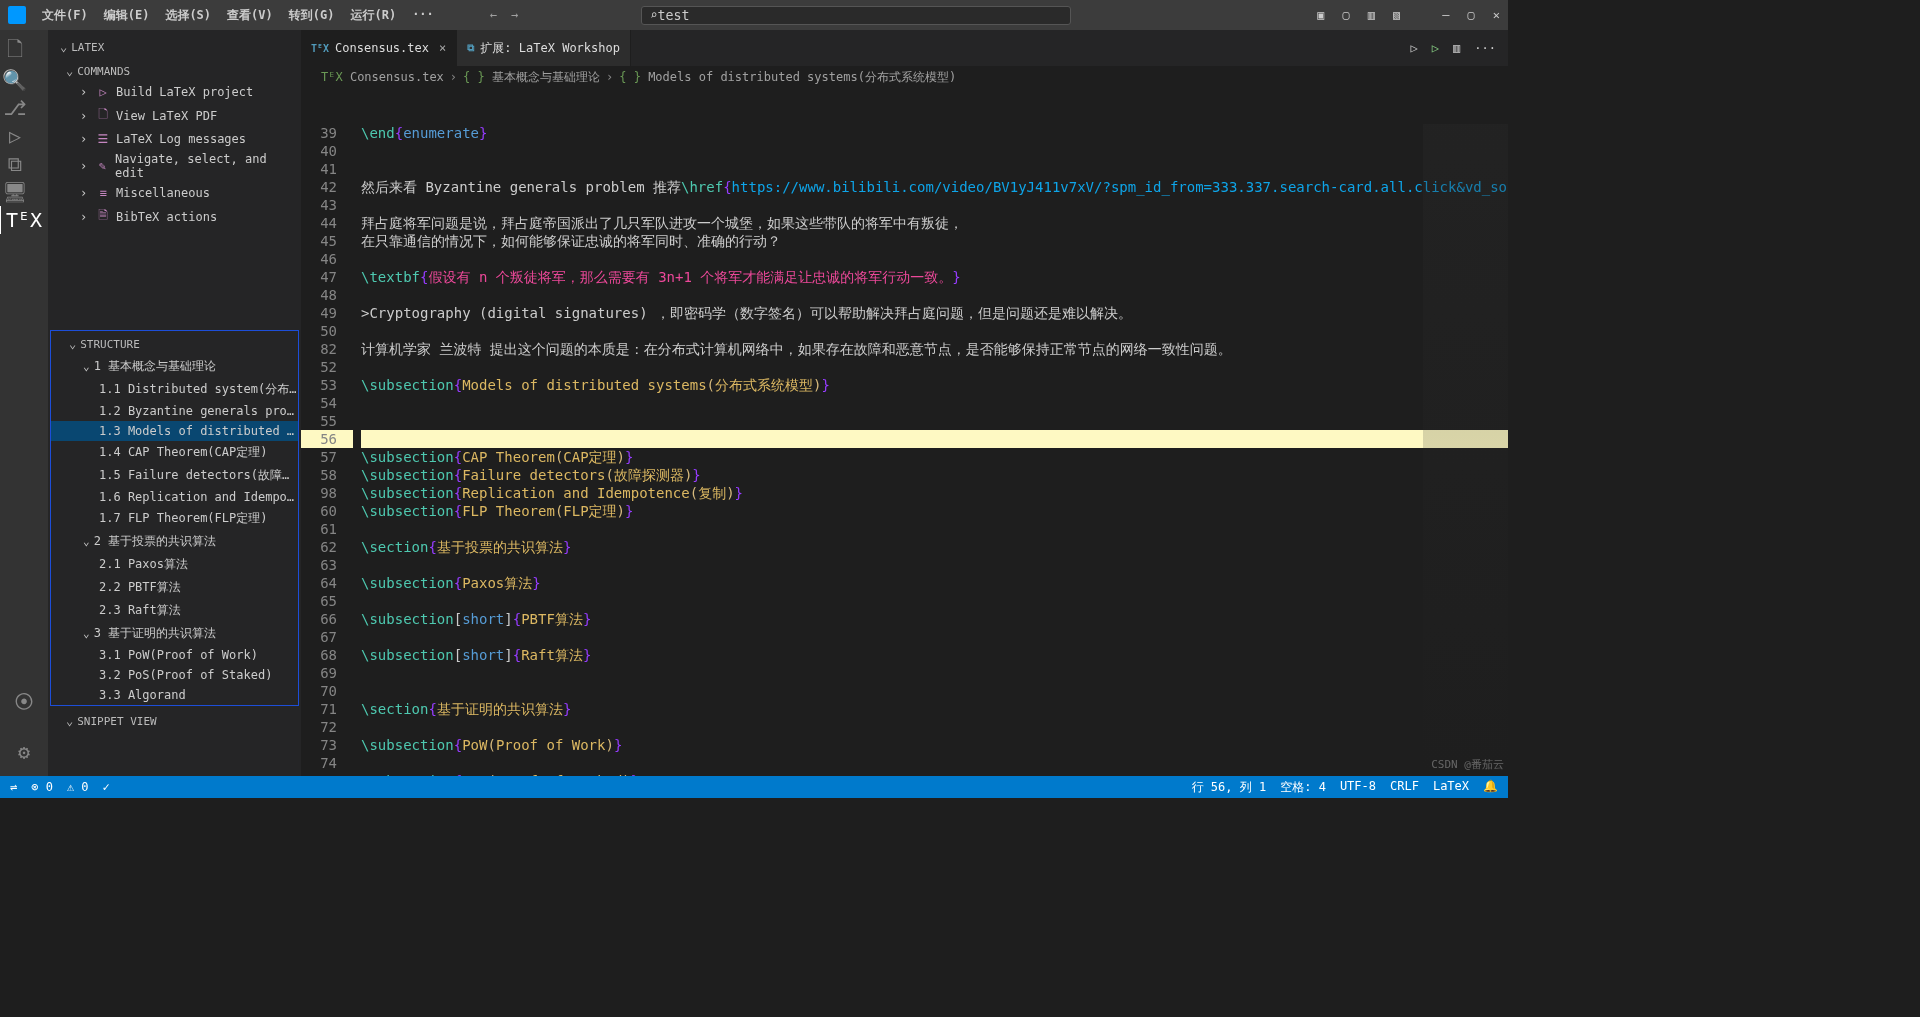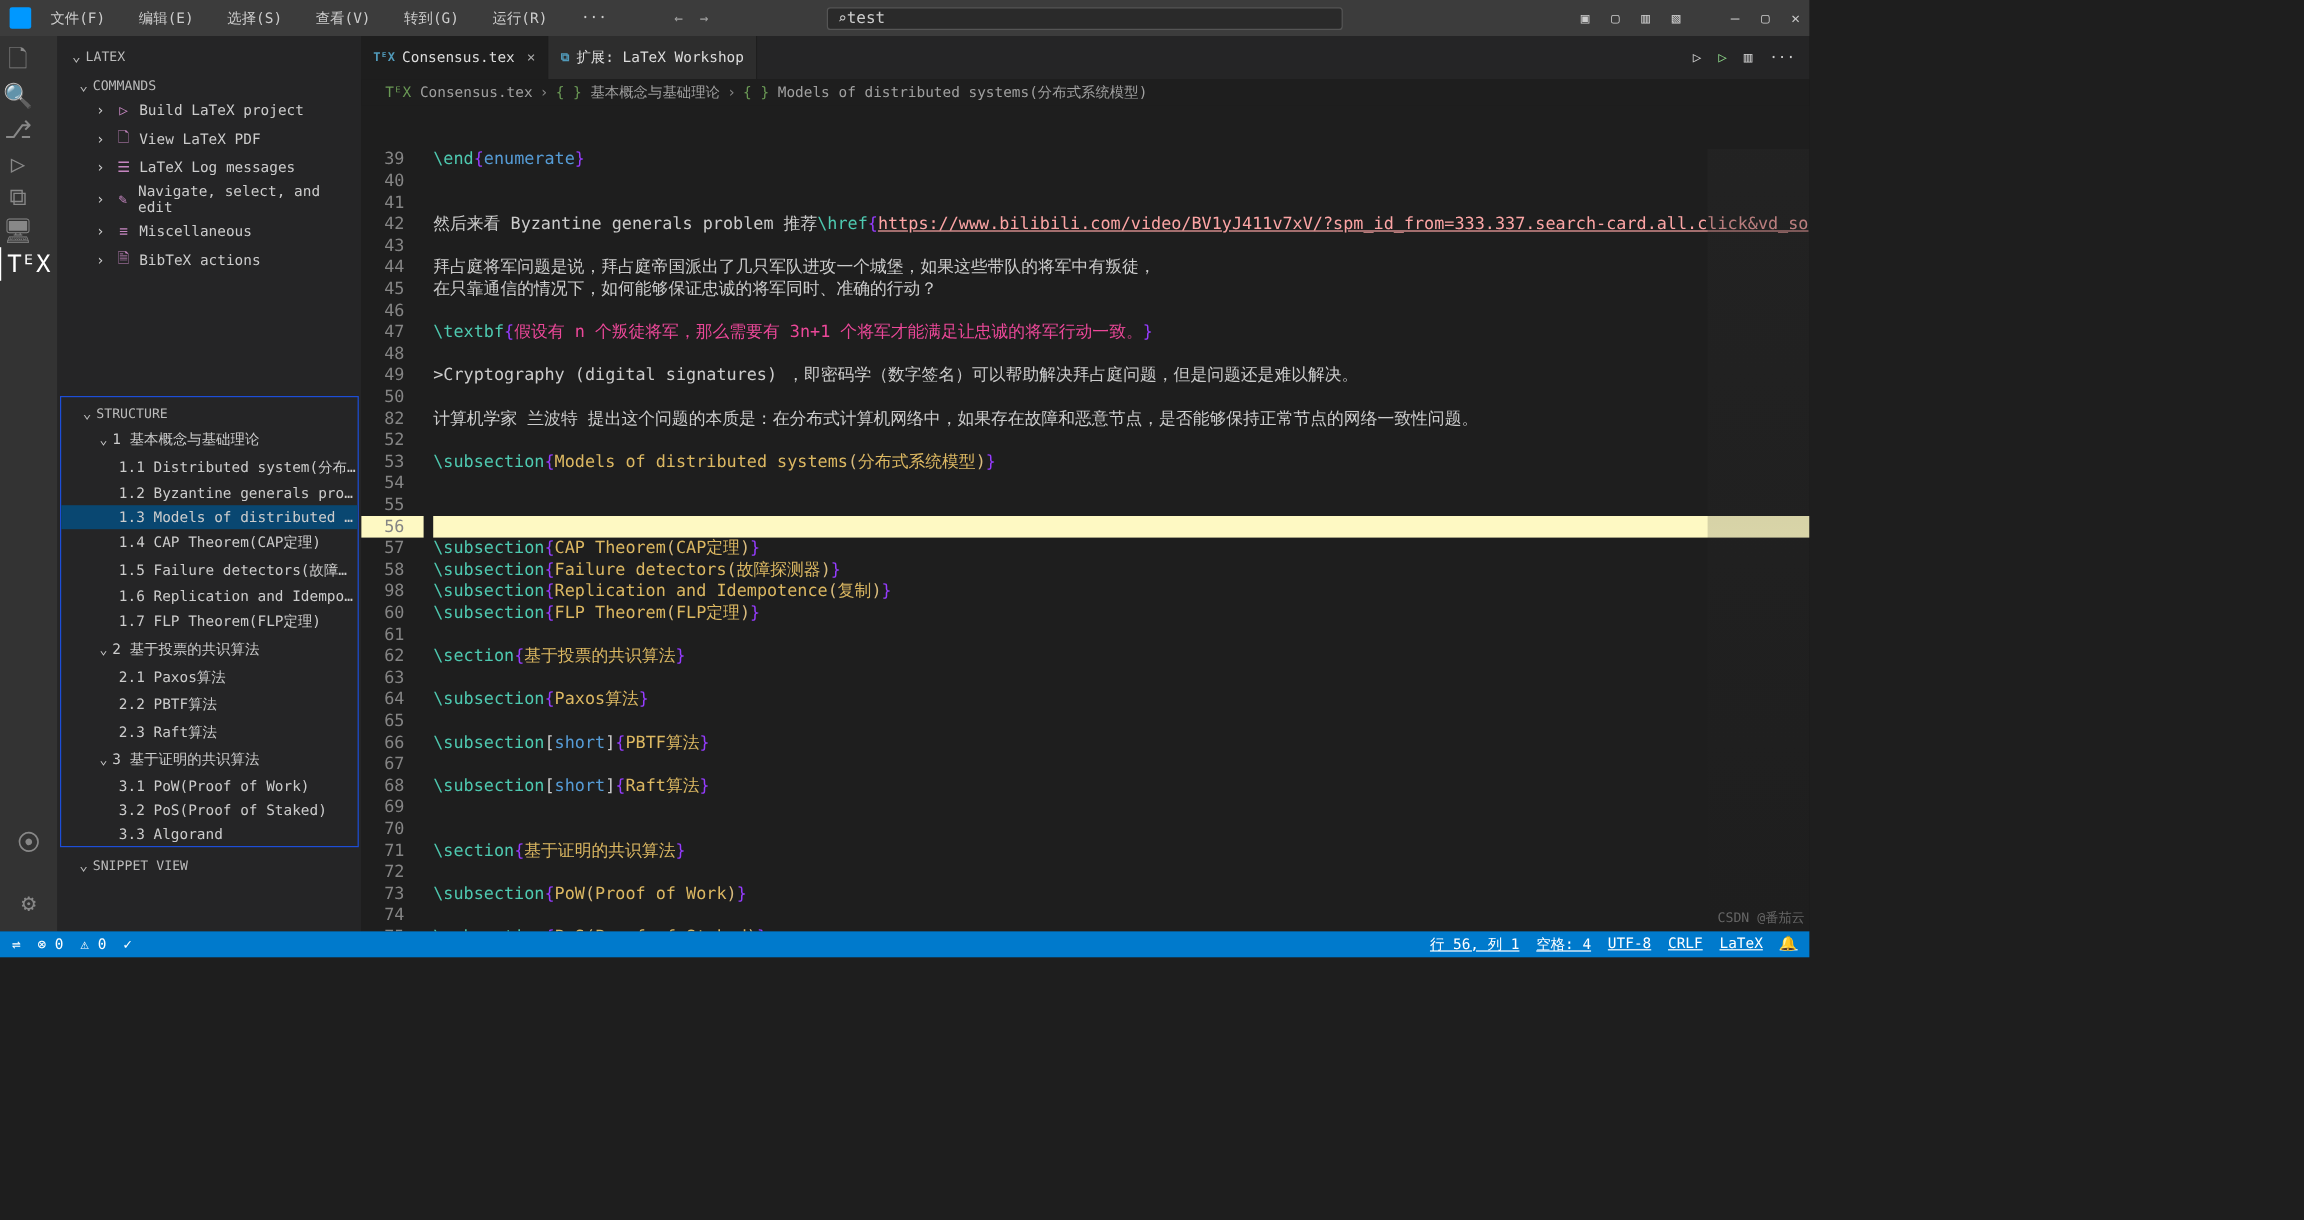--- a/index.html
+++ b/index.html
@@ -1,21 +1,21 @@
 <!DOCTYPE html>
 <html><head>
 <meta charset="utf-8">
 <style>
 * { margin:0; padding:0; box-sizing:border-box; font-family:"Segoe UI",Consolas,monospace; }
 html,body { width:1508px; height:798px; background:#1e1e1e; color:#ccc; overflow:hidden; font-size:12px; }
 
 
 .titlebar { height:30px; background:#3c3c3c; display:flex; align-items:center; padding:0 8px; color:#ccc; }
 .titlebar .logo { width:18px; height:18px; margin-right:10px; background:#0098ff; border-radius:2px; }
-.titlebar .menus { display:flex; gap:16px; }
+.titlebar .menus { display:flex; gap:4px;font-weight:bold; }
 .titlebar .menus span { padding:2px 6px; cursor:pointer; }
 .titlebar .nav { display:flex; gap:14px; margin-left:50px; color:#a0a0a0; }
 .titlebar .search { flex:1; max-width:430px; margin:0 auto; background:#2a2a2a; border:1px solid #555; border-radius:3px; padding:1px 8px; display:flex; align-items:center; }
 .titlebar .search input { flex:1; background:transparent; border:none; color:#ccc; outline:none; }
 .titlebar .right { margin-left:auto; display:flex; gap:18px; color:#ccc; align-items:center; }
 .titlebar .wincontrols { display:flex; gap:18px; margin-left:24px; }
 
 
 .body { display:flex; height:calc(100% - 30px - 22px); }
 
@@ -54,30 +54,30 @@
 
 .code { flex:1; overflow:hidden; position:relative; font-family:Consolas,monospace; font-size:14px; line-height:18px;margin-top:36px; }
 .code .lines { position:absolute; left:0; top:0; width:52px; text-align:right; color:#858585; }
 .code .lines div { padding-right:16px; }
 .code .content { position:absolute; left:60px; right:0; top:0; white-space:pre; }
 .hl-line { background:#fef9c3; }
 .kw { color:#569cd6; }
 .cmd { color:#4ec9b0; }
 .brace { color:#963cff; }
 .brace2 { color:#d7ba7d; }
-.link { color:#fca5a5; text-decoration:underline; }
+.link { color:#0ea5e9; }
 .bold { color:#ec4899; }
 .section { color:#dcb862; }
 
 
 .minimap { position:absolute; right:0; top:0; width:85px; height:100%; opacity:0.35; background:linear-gradient(#2a2a2a,#2a2a2a00); }
 
 
 .statusbar { height:22px; background:#007acc; display:flex; align-items:center; color:#fff; font-size:12px; padding:0 10px; gap:14px; }
-.statusbar .sb-right { margin-left:auto; display:flex; gap:14px;text-decoration:underline; }
+.statusbar .sb-right { margin-left:auto; display:flex; gap:14px; }
 .statusbar span { cursor:pointer; }
 
 .watermark { position:absolute; right:4px; bottom:4px; color:#666; font-size:11px; z-index:50; pointer-events:none; }
 </style>
 </head>
 <body>
 
 <div class="titlebar">
   <div class="logo"></div>
   <div class="menus" id="menus">

